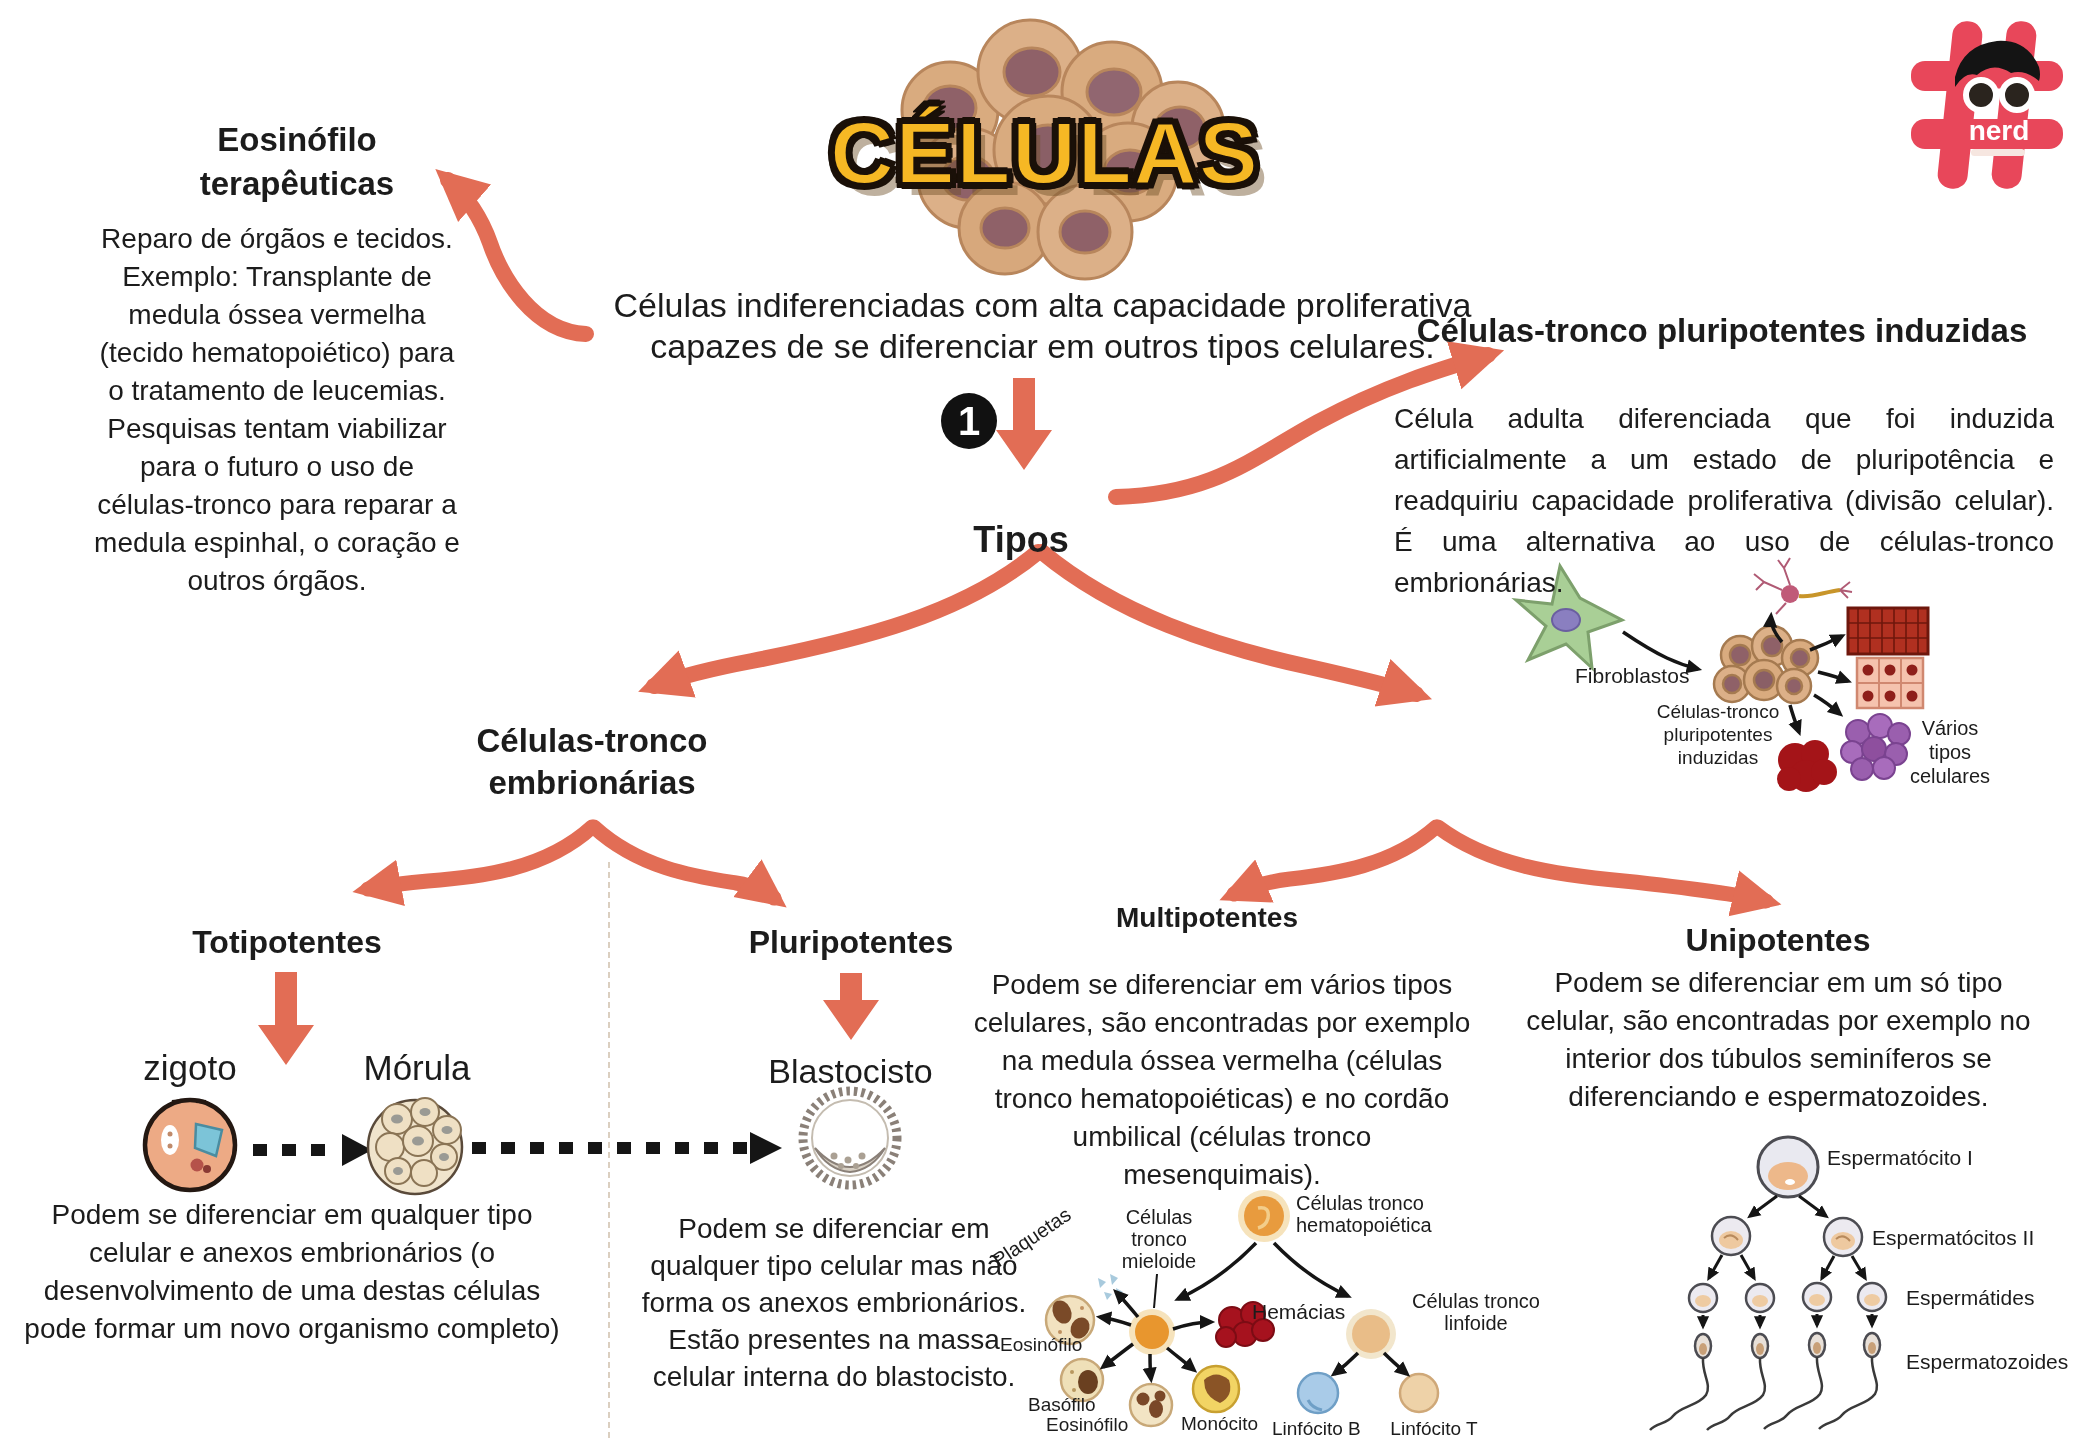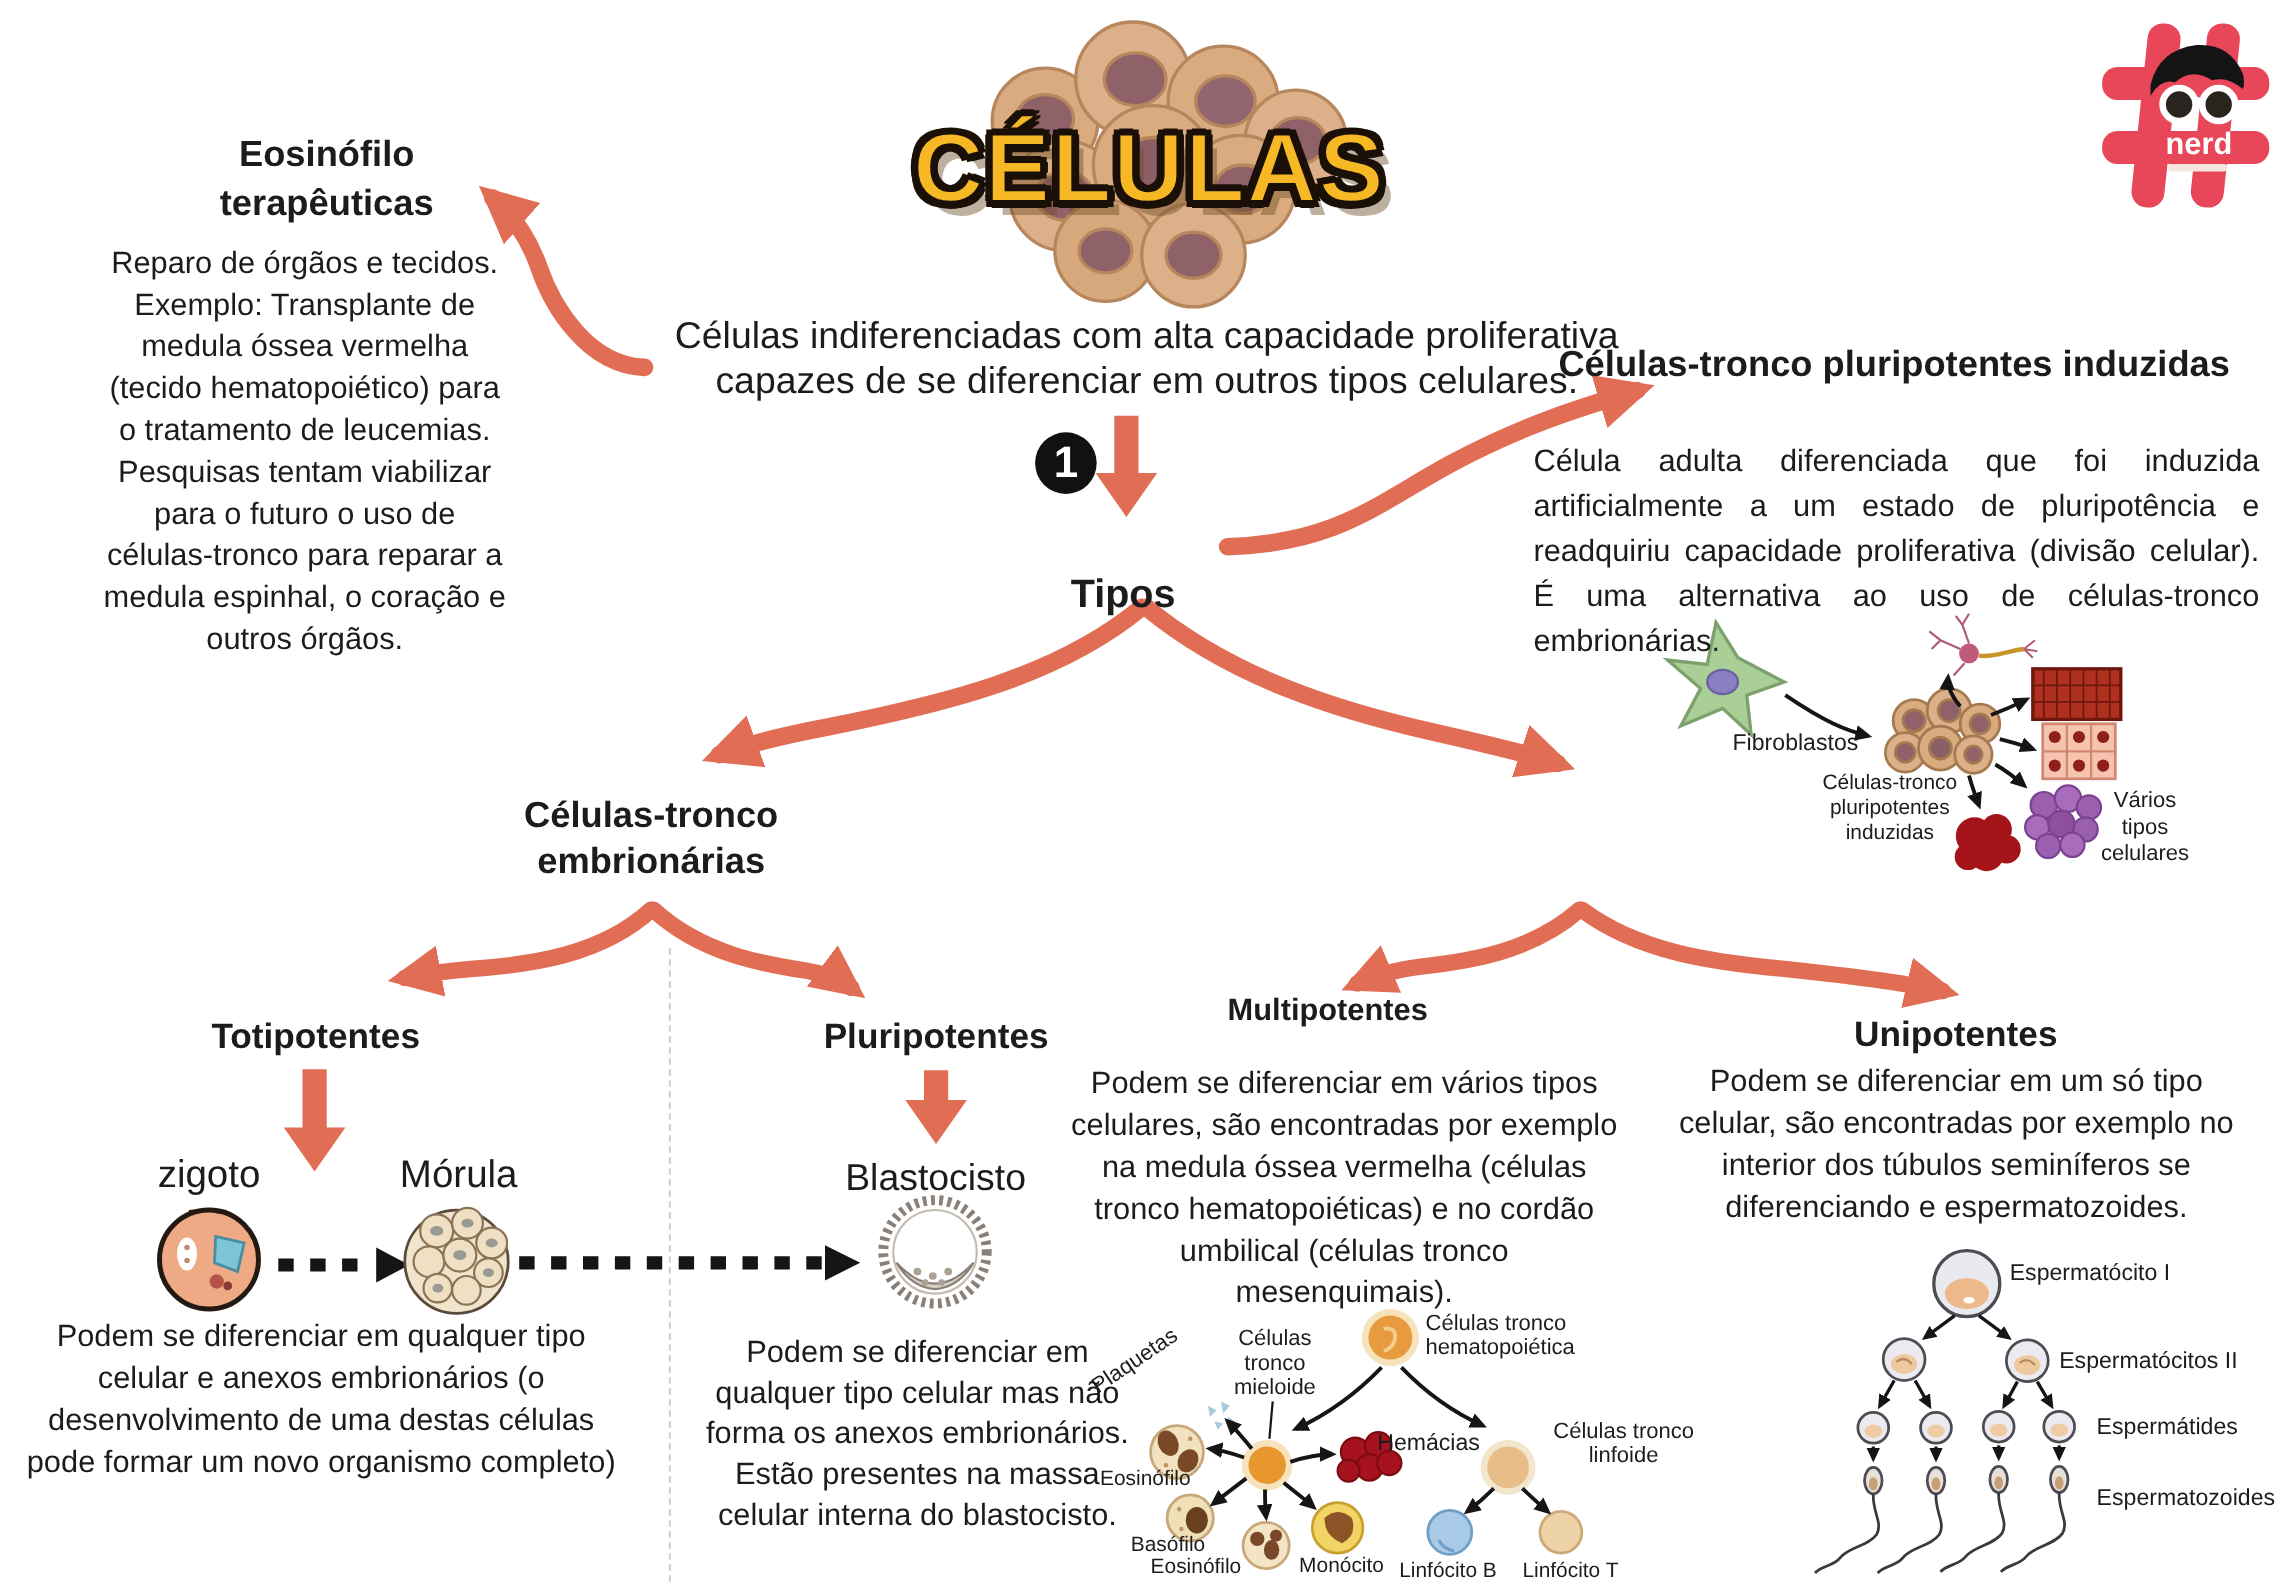--- a/index.html
+++ b/index.html
@@ -373,21 +373,21 @@
   <div class="abs ctr txt rot" style="left:972px;top:1226px;width:120px;font-size:20px;">Plaquetas</div>
   <div class="abs ctr txt" style="left:1102px;top:1206px;width:114px;font-size:20px;line-height:22px;">Células tronco mieloide</div>
   <div class="abs txt" style="left:1296px;top:1192px;width:170px;font-size:20px;line-height:22px;">Células tronco hematopoiética</div>
   <div class="abs txt" style="left:1252px;top:1300px;width:110px;font-size:21px;">Hemácias</div>
   <div class="abs ctr txt" style="left:1396px;top:1290px;width:160px;font-size:20px;line-height:22px;">Células tronco linfoide</div>
   <div class="abs txt" style="left:1000px;top:1334px;width:100px;font-size:19px;">Eosinófilo</div>
   <div class="abs txt" style="left:1028px;top:1394px;width:90px;font-size:19px;">Basófilo</div>
   <div class="abs txt" style="left:1046px;top:1414px;width:100px;font-size:19px;">Eosinófilo</div>
   <div class="abs txt" style="left:1181px;top:1413px;width:95px;font-size:19px;">Monócito</div>
   <div class="abs txt" style="left:1272px;top:1418px;width:100px;font-size:19px;">Linfócito B</div>
-  <div class="abs txt" style="left:1384px;top:1418px;width:100px;font-size:19px;">Linfócito T</div>
+  <div class="abs txt" style="left:1384px;top:1418px;width:100px;font-size:19px;text-align:center;">Linfócito T</div>
 
   <div class="abs ctr txt h" style="left:1673px;top:922px;width:210px;font-size:32px;">Unipotentes</div>
   <div class="abs ctr txt" style="left:1526px;top:964px;width:505px;font-size:28px;line-height:38px;">Podem se diferenciar em um só tipo celular, são encontradas por exemplo no interior dos túbulos seminíferos se diferenciando e espermatozoides.</div>
   <div class="abs txt" style="left:1827px;top:1146px;width:170px;font-size:21px;">Espermatócito I</div>
   <div class="abs txt" style="left:1872px;top:1226px;width:185px;font-size:21px;">Espermatócitos II</div>
   <div class="abs txt" style="left:1906px;top:1286px;width:150px;font-size:21px;">Espermátides</div>
   <div class="abs txt" style="left:1906px;top:1350px;width:175px;font-size:21px;">Espermatozoides</div>
 
 </div>
 

